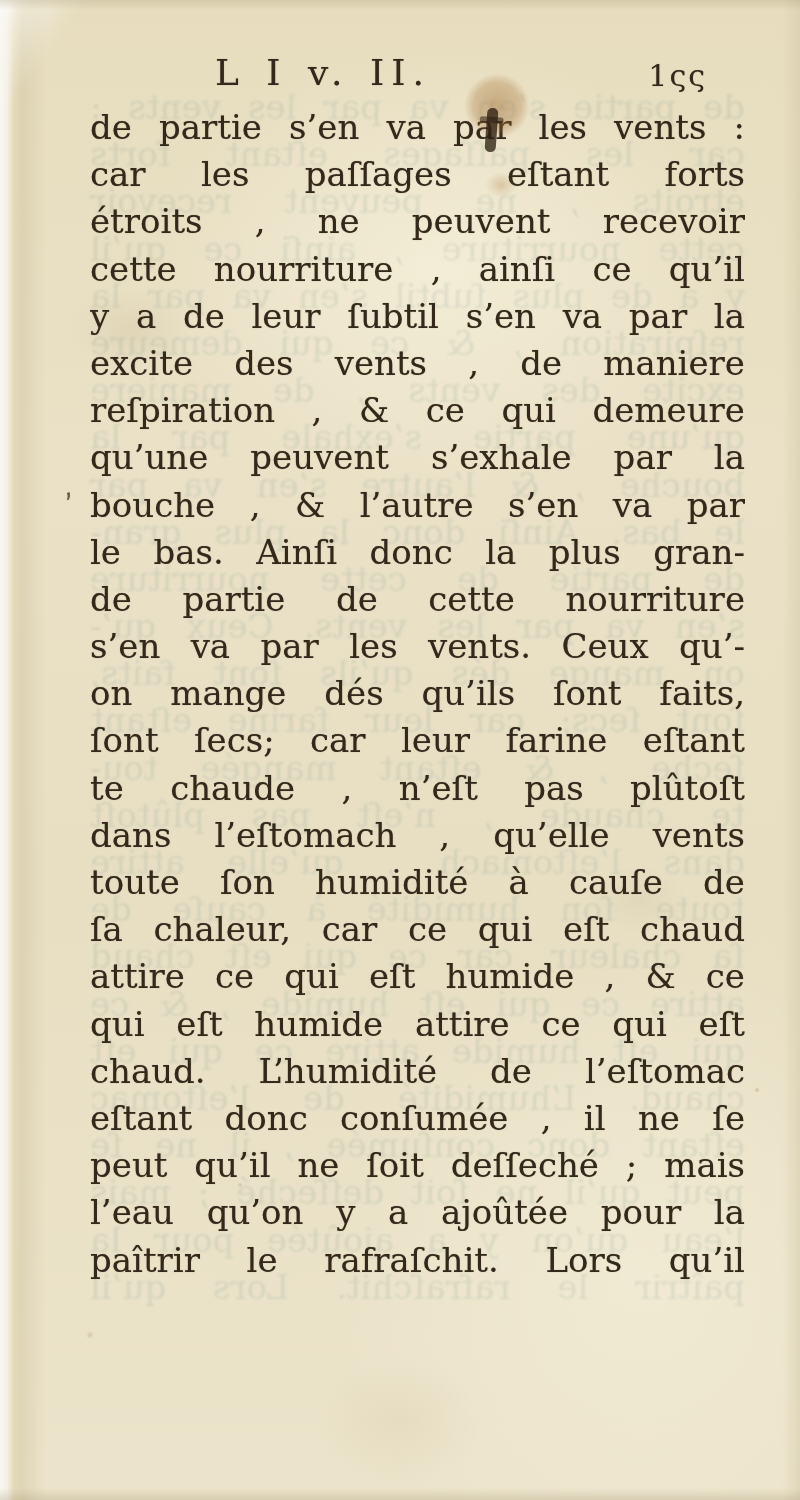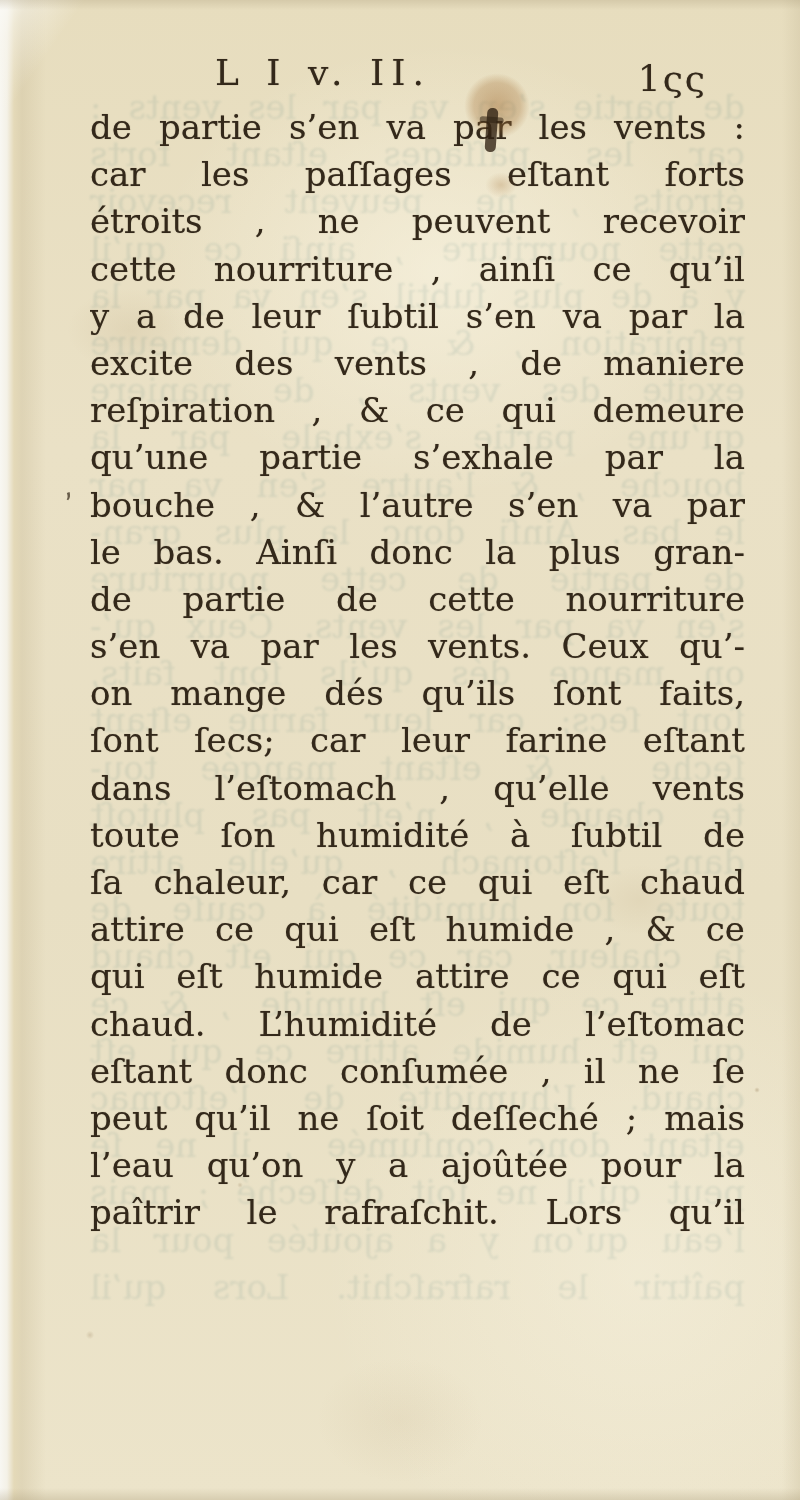--- a/index.html
+++ b/index.html
@@ -69,21 +69,21 @@
     position: absolute; left: 90px; top: 52px; width: 655px; height: 52px;
     color: #33281a;
   }
   .book-title {
     position: absolute; left: 125px; top: 0;
     font-size: 36px; letter-spacing: 7px; word-spacing: 2px;
     text-shadow: 0 0 1px rgba(51,40,26,0.45);
   }
   .page-number {
     position: absolute; right: 38px; top: 6px;
-    font-size: 36px; letter-spacing: 2px;
+    font-size: 30px; letter-spacing: 2px;
     text-shadow: 0 0 1px rgba(51,40,26,0.4);
   }
   .text-block {
     position: absolute; left: 90px; top: 104px; width: 655px;
     color: #33281a;
   }
   .text-line {
     height: 47.2px; line-height: 47.2px;
     overflow: hidden;
     text-align: justify;
@@ -164,29 +164,30 @@
   </div>
 
   <div class="text-block">
       <div class="text-line">de partie s’en va par les vents :</div>
       <div class="text-line">car les paſſages eſtant forts</div>
       <div class="text-line">étroits , ne peuvent recevoir</div>
       <div class="text-line">cette nourriture , ainſi ce qu’il</div>
       <div class="text-line">y a de leur ſubtil s’en va par la</div>
       <div class="text-line">excite des vents , de maniere</div>
       <div class="text-line">reſpiration , &amp; ce qui demeure</div>
-      <div class="text-line">qu’une partie s’exhale par la</div>
+      <div class="text-line">qu’une peuvent s’exhale par la</div>
       <div class="text-line">bouche , &amp; l’autre s’en va par</div>
       <div class="text-line">le bas. Ainſi donc la plus gran-</div>
       <div class="text-line">de partie de cette nourriture</div>
       <div class="text-line">s’en va par les vents. Ceux qu’-</div>
       <div class="text-line">on mange dés qu’ils ſont faits,</div>
       <div class="text-line">ſont ſecs; car leur farine eſtant</div>
+      <div class="text-line">te chaude , n’eſt pas plûtoſt</div>
       <div class="text-line">dans l’eſtomach , qu’elle vents</div>
-      <div class="text-line">toute ſon humidité à ſubtil de</div>
+      <div class="text-line">toute ſon humidité à cauſe de</div>
       <div class="text-line">ſa chaleur, car ce qui eſt chaud</div>
       <div class="text-line">attire ce qui eſt humide , &amp; ce</div>
       <div class="text-line">qui eſt humide attire ce qui eſt</div>
       <div class="text-line">chaud. L’humidité de l’eſtomac</div>
       <div class="text-line">eſtant donc conſumée , il ne ſe</div>
       <div class="text-line">peut qu’il ne ſoit deſſeché ; mais</div>
       <div class="text-line">l’eau qu’on y a ajoûtée pour la</div>
       <div class="text-line">paîtrir le rafraſchit.  Lors qu’il</div>
     </div>
 

